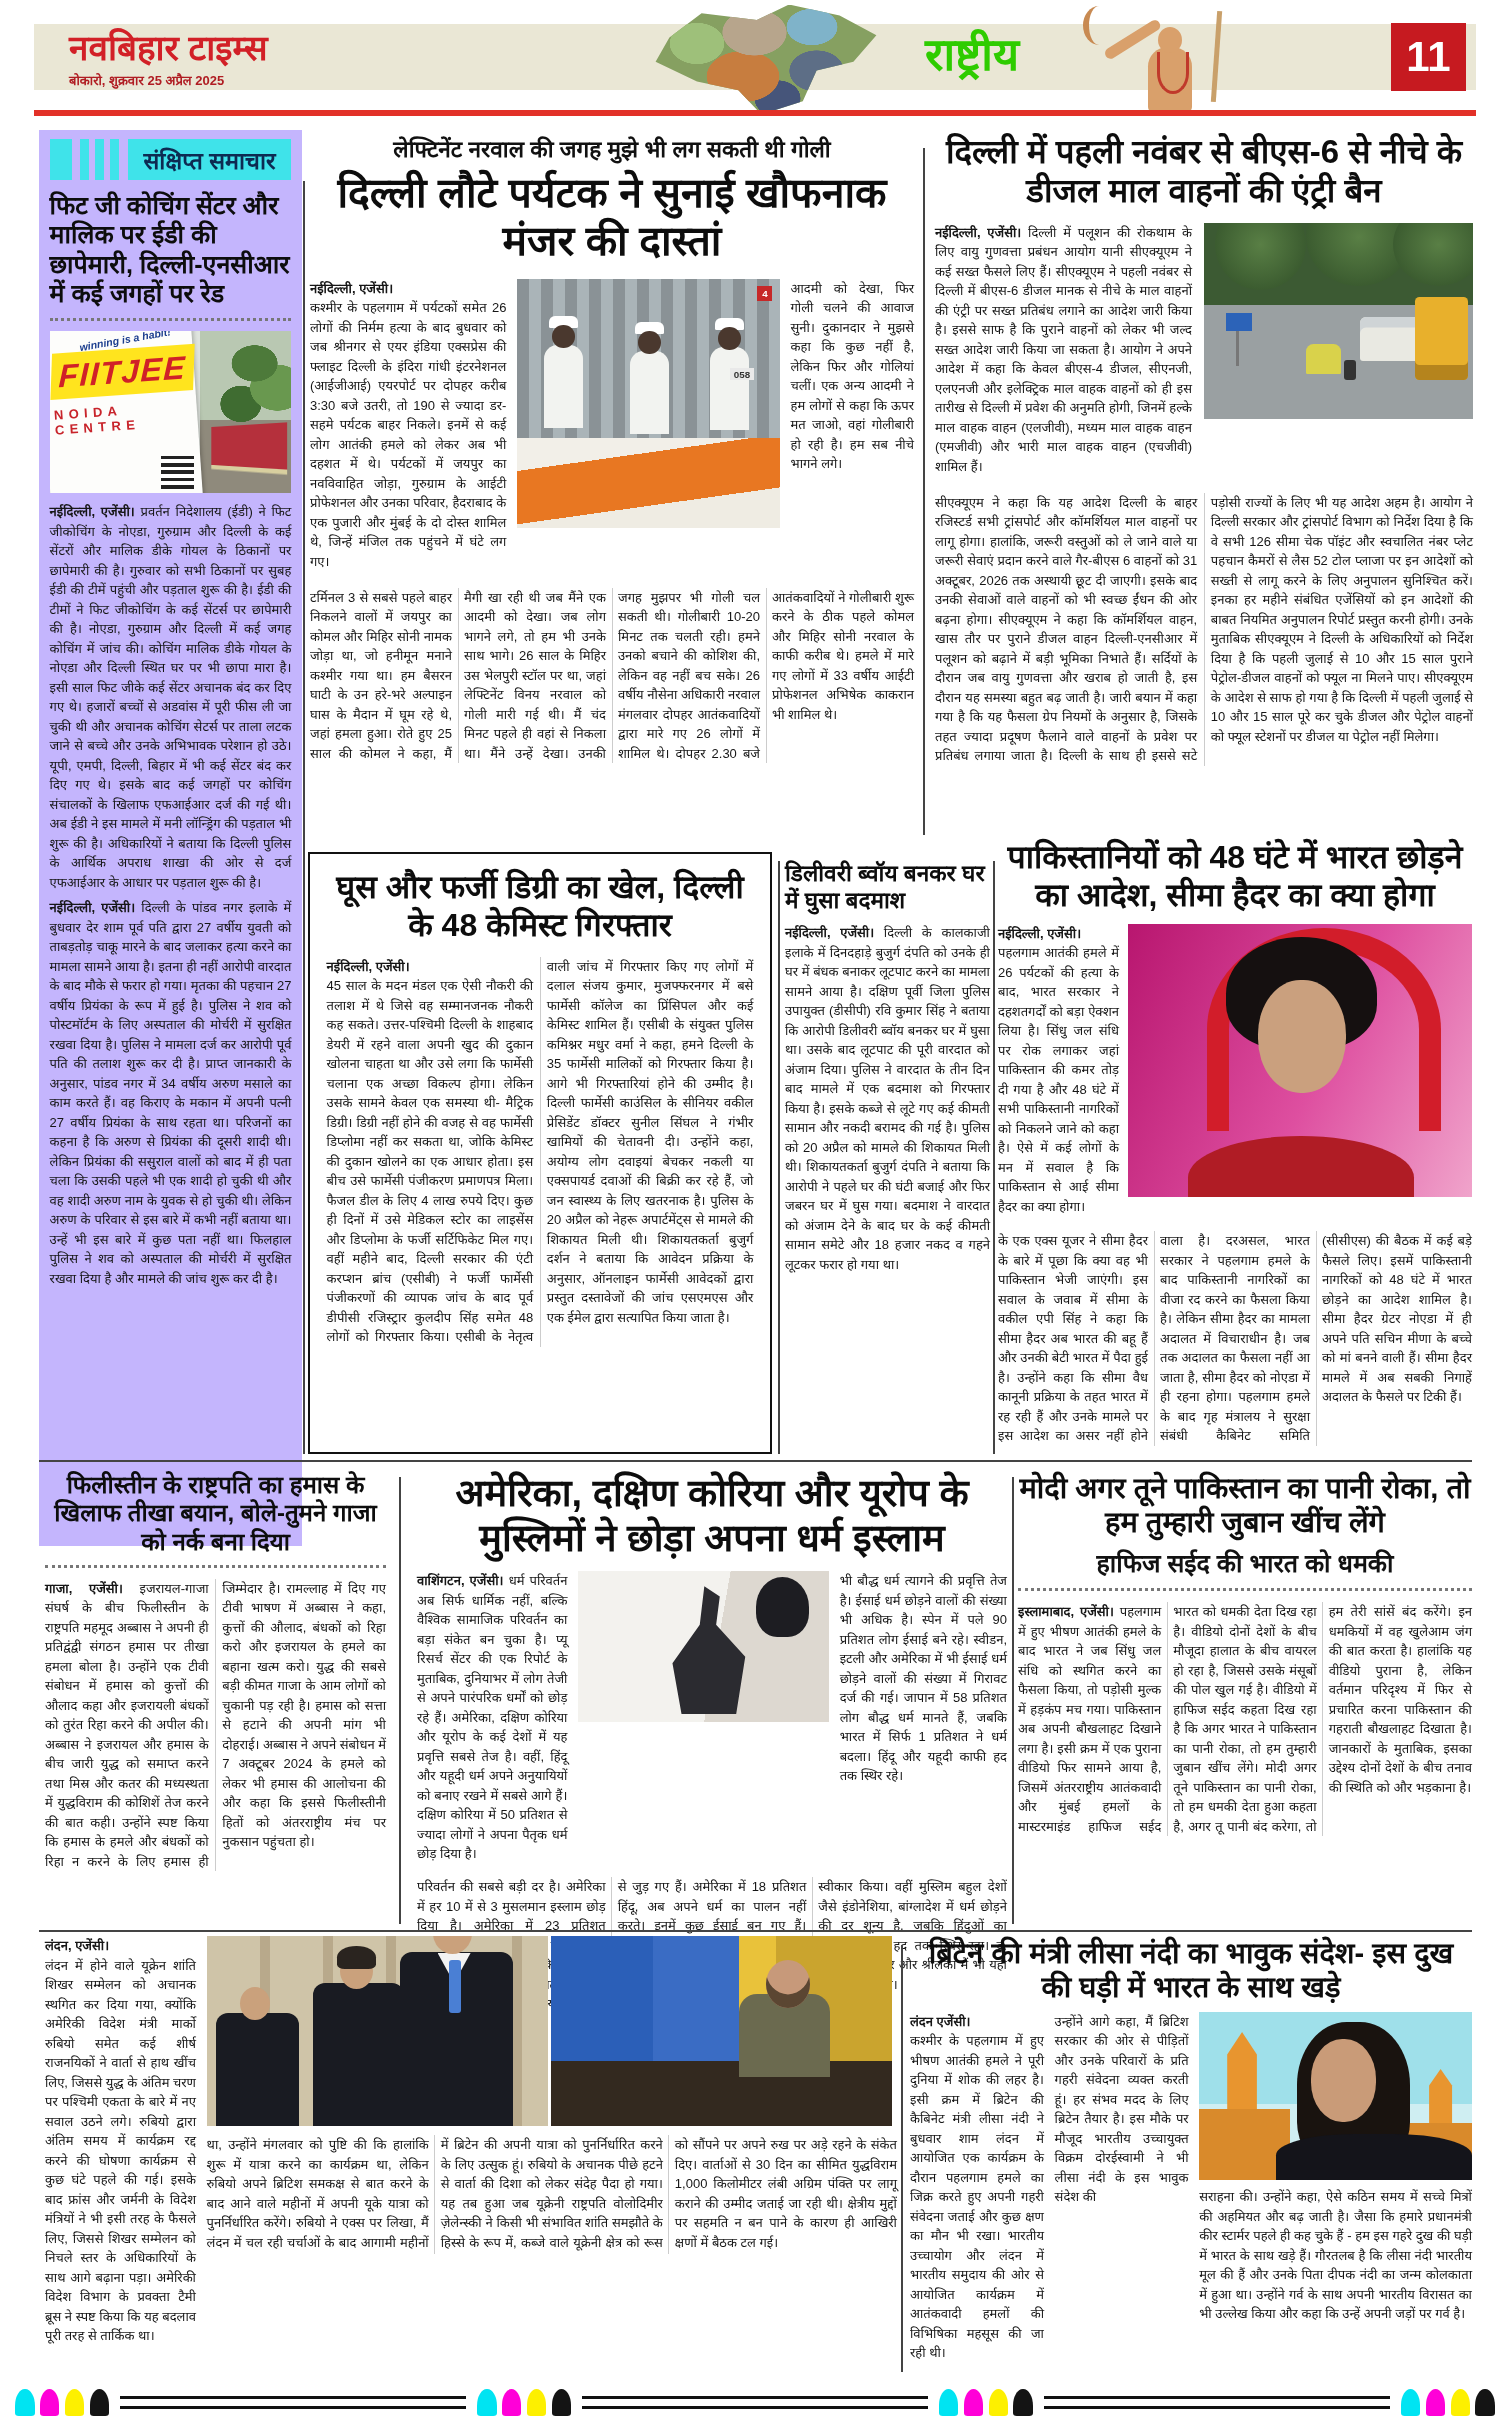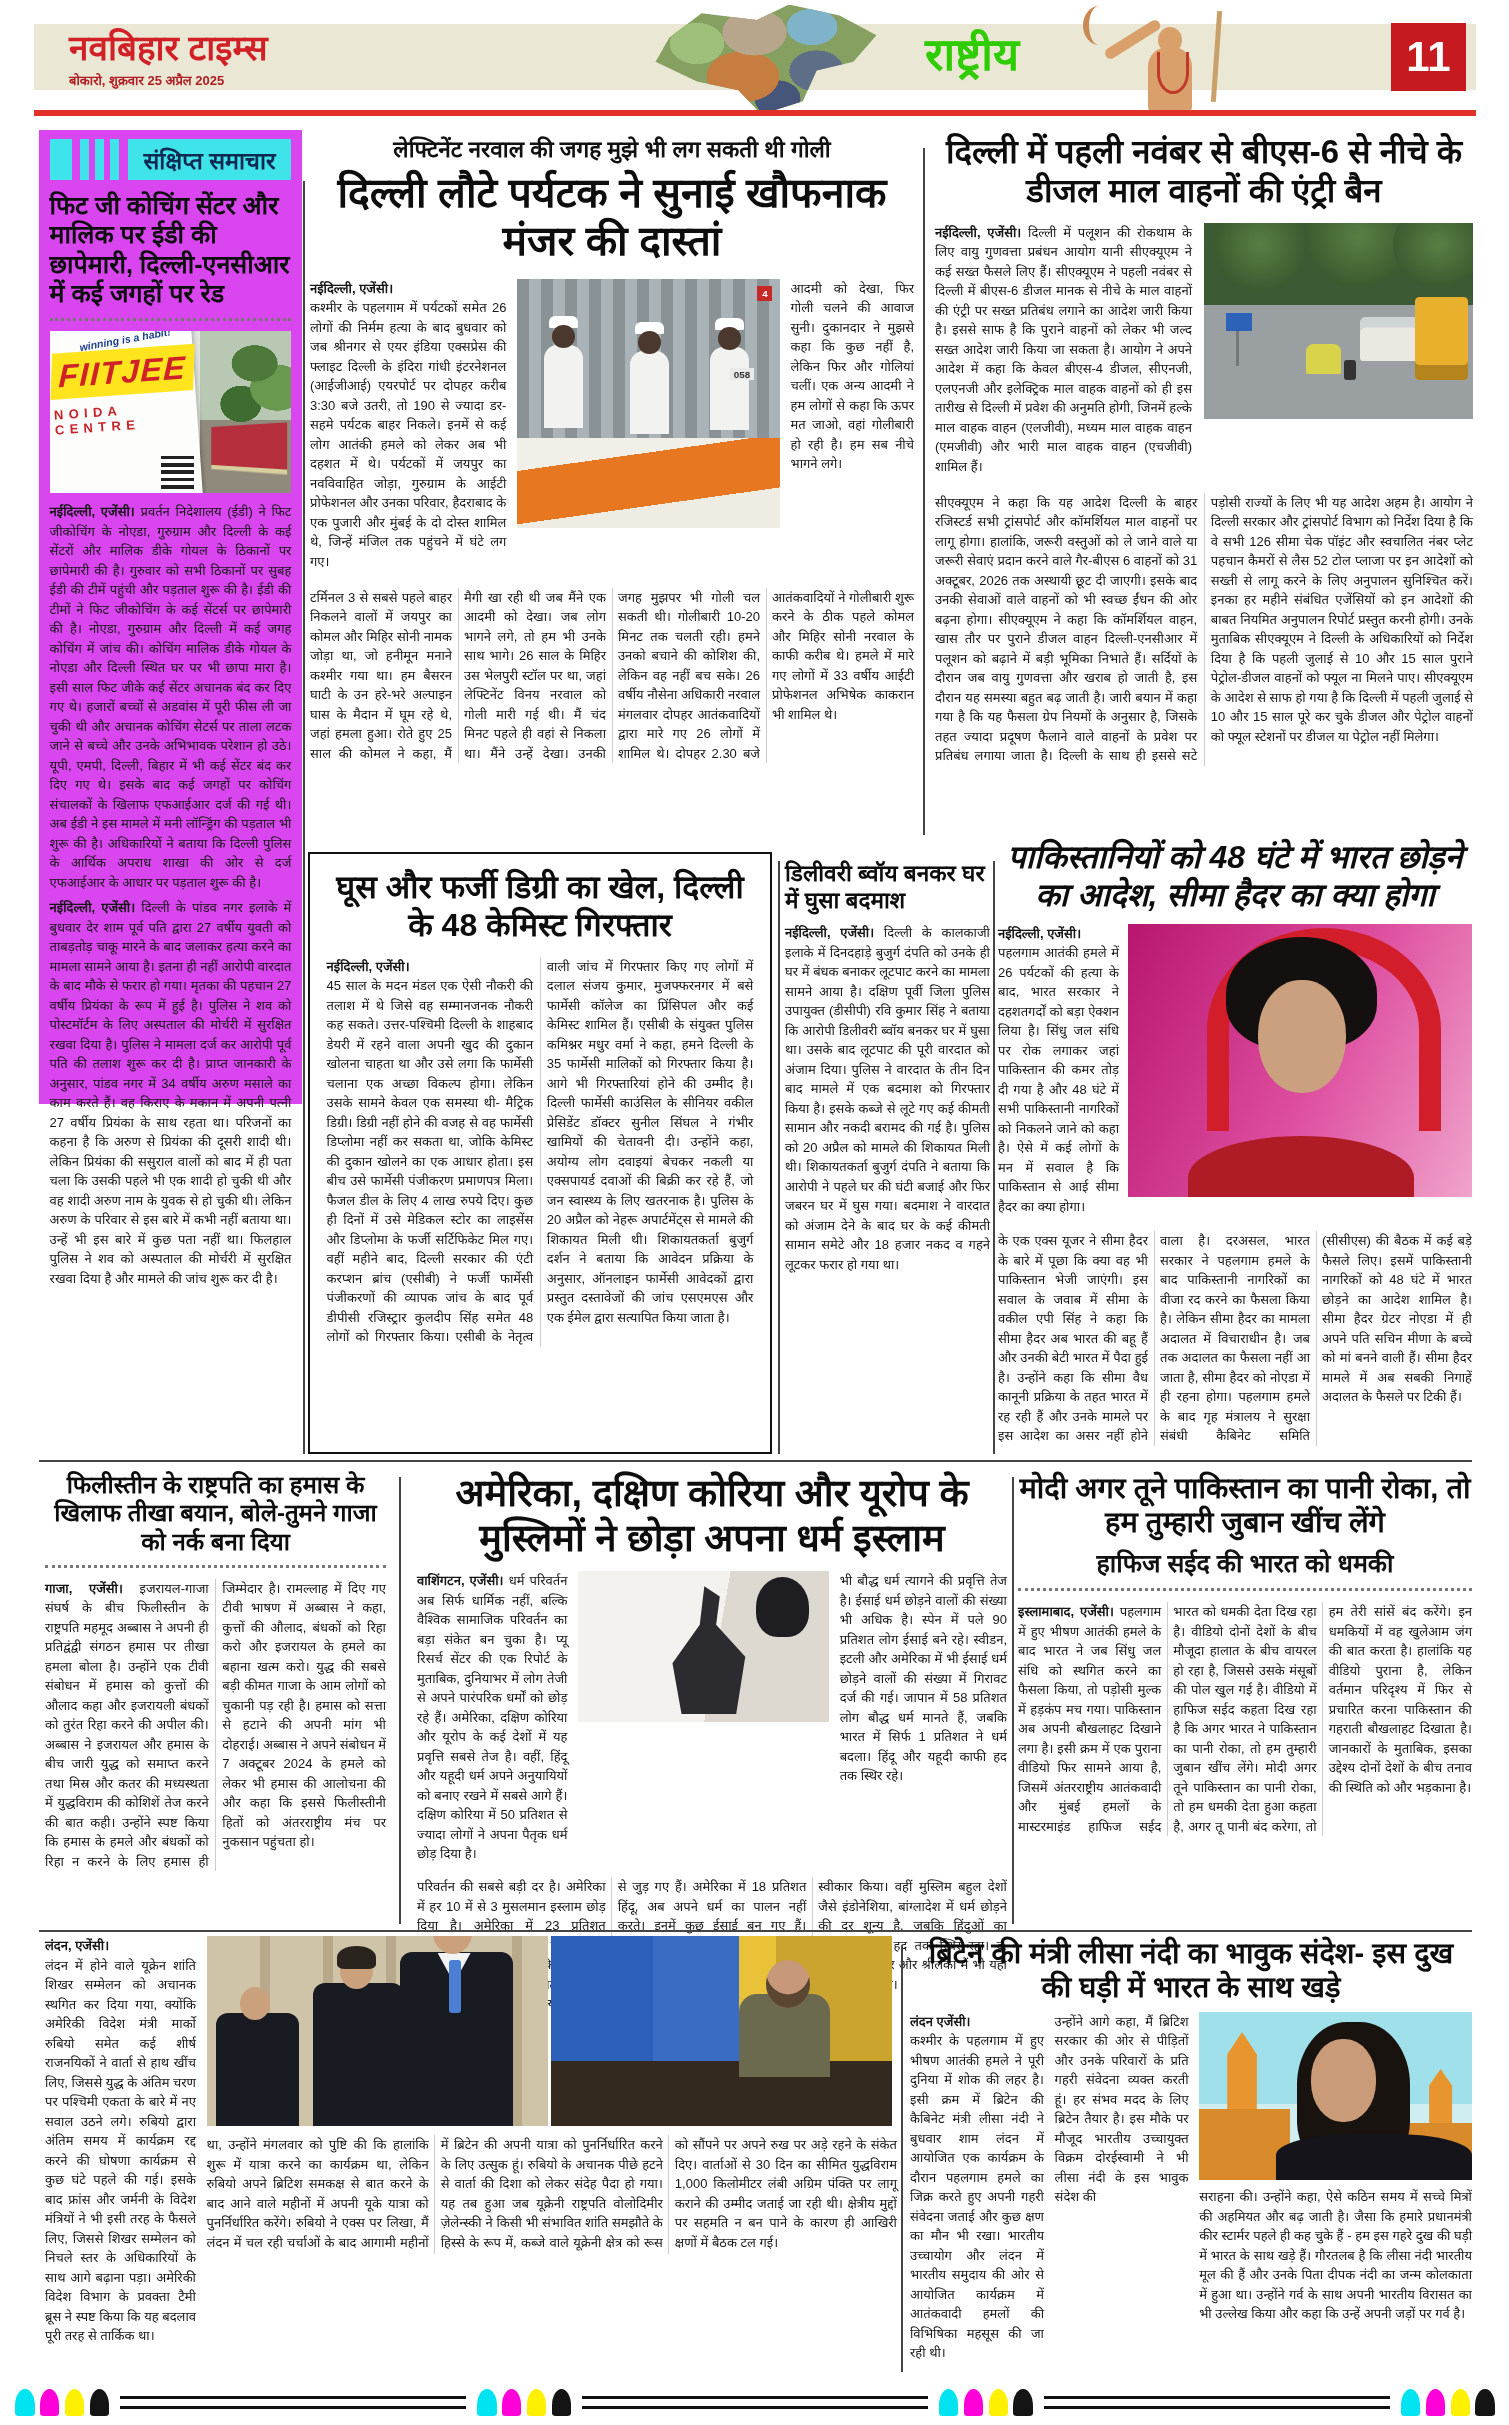--- a/index.html
+++ b/index.html
@@ -35,21 +35,21 @@
   .dotted{border-bottom:3px dotted #777;padding-bottom:9px;}
   .dl{font-weight:800;}
   .bt{font-size:13px;line-height:1.5;text-align:justify;color:#161616;}
   .bt p{margin:0 0 6px 0;}
   .cols2{column-count:2;column-gap:13.6px;column-rule:0.8px solid #ccc;}
   .cols3{column-count:3;column-gap:12px;column-rule:0.8px solid #ccc;}
   .cols4{column-count:4;column-gap:12px;column-rule:0.8px solid #ccc;}
   .vr{width:1.5px;background:#444;}
   .hr{height:1.5px;background:#444;}
   
-  .col1{left:39px;top:130px;width:263px;height:974px;background:#d946ef;padding:9px 10.6px;box-sizing:border-box;}
+  .col1{left:39px;top:130px;width:263px;height:1416px;background:#c4b5fd;padding:9px 10.6px;box-sizing:border-box;}
   .briefhead{display:flex;align-items:stretch;height:41px;margin-bottom:10.6px;}
   .briefhead .bar{background:#3fe3ea;}
   .briefhead .b1{width:22.6px;margin-right:7.5px;}
   .briefhead .b2{width:9px;margin-right:6px;}
   .briefhead .b3{width:9px;margin-right:6px;}
   .briefhead .b4{width:9px;margin-right:9px;}
   .brieflabel{flex:1;background:#3fe3ea;color:#0d2b52;font-weight:800;font-size:23.4px;
               display:flex;align-items:center;justify-content:center;}
   .a1hl{font-size:25px;margin:3px 0 10.6px 0;}
   .a2hl{font-size:25px;margin:13.6px 0 10.6px 0;}
@@ -102,21 +102,21 @@
   .dieselbody{margin-top:10.6px;}
   
   .chembox{left:308px;top:852px;width:464px;height:602px;border:2.3px solid #111;background:#fff;
            padding:15px 16.6px;box-sizing:border-box;}
   .chemhl{font-size:32px;text-align:center;margin-bottom:12px;}
   
   .delivery{left:785px;top:861px;width:205px;}
   .delhl{font-size:22.6px;text-align:left;margin-bottom:9px;}
   
   .pak{left:998px;top:839px;width:474px;}
-  .pakhl{font-size:32px;text-align:center;margin-bottom:9px;font-style:italic;}
+  .pakhl{font-size:32px;text-align:center;margin-bottom:9px;}
   .pakrow{display:flex;gap:9px;}
   .pakintro{width:121px;}
   .seema{position:relative;flex:0 0 344px;height:273px;overflow:hidden;
      background:linear-gradient(115deg,#b8166f,#de4fa0 55%,#f0a4cb);}
   .seema .hair{position:absolute;left:98px;top:13.6px;width:151px;height:113px;background:#151010;border-radius:50% 50% 40% 40%;}
   .seema .dupatta{position:absolute;left:79px;top:4.5px;width:190px;height:181px;border:22.6px solid #d21d2a;border-bottom:none;border-radius:50% 50% 0 0;}
   .seema .face{position:absolute;left:130px;top:56px;width:88px;height:113px;background:#caa07e;border-radius:48%;}
   .seema .shoulder{position:absolute;left:60px;bottom:-22.6px;width:226px;height:83px;background:#b01c25;border-radius:50% 50% 0 0;}
   .pakbody{margin-top:9px;}
   

